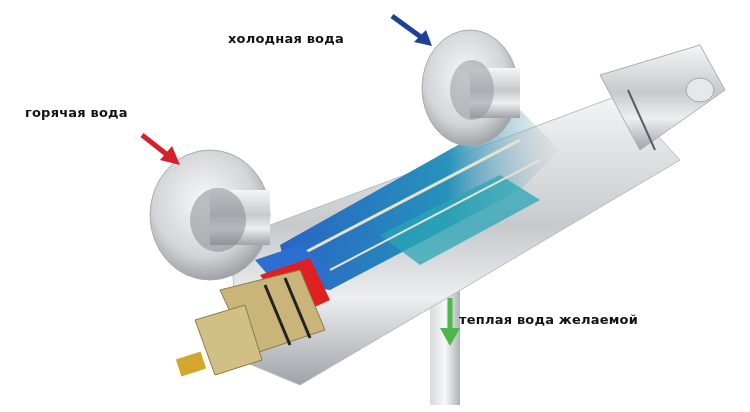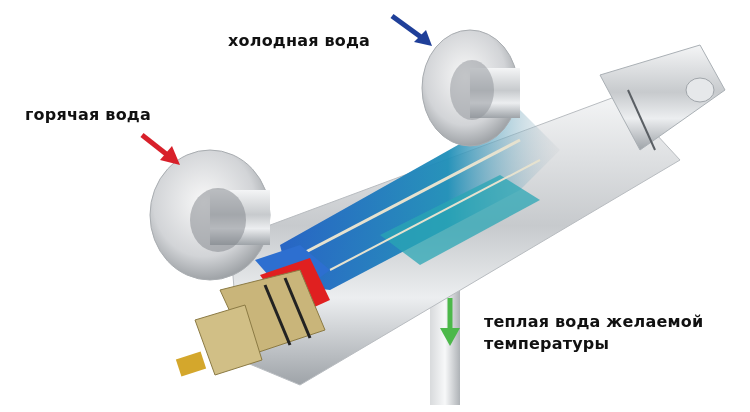--- a/index.html
+++ b/index.html
@@ -1,21 +1,21 @@
 <!DOCTYPE html>
 <html><head>
 <meta charset="utf-8">
 <style>
   html, body { margin:0; padding:0; background:#ffffff; }
   body { width:750px; height:412px; position:relative; overflow:hidden;
          font-family:"DejaVu Sans", "Liberation Sans", sans-serif; }
-  .label { position:absolute; font-weight:bold; color:#111111; font-size:16px; letter-spacing:0.2px; line-height:1.35; }
+  .label { position:absolute; font-weight:bold; color:#111111; font-size:13px; letter-spacing:0.2px; line-height:1.35; }
   #lbl-cold { left:228px; top:30px; }
   #lbl-hot  { left:25px;  top:104px; }
-  #lbl-warm { left:484px; top:311px; }
+  #lbl-warm { left:459px; top:311px; }
   #diagram { position:absolute; left:0; top:0; }
 </style>
 </head>
 <body>
 
 <svg id="diagram" width="750" height="412" viewBox="0 0 750 412">
   <defs>
     <linearGradient id="chromeV" x1="0" y1="0" x2="0" y2="1">
       <stop offset="0" stop-color="#f4f5f6"></stop>
       <stop offset="0.45" stop-color="#c7cacd"></stop>
@@ -91,14 +91,13 @@
   <g>
     <line x1="450" y1="298" x2="450" y2="330" stroke="#4cb84a" stroke-width="5"></line>
     <polygon points="440,328 460,328 450,346" fill="#4cb84a"></polygon>
   </g>
 </svg>
 
 <div class="label" id="lbl-cold">холодная вода</div>
 <div class="label" id="lbl-hot">горячая вода</div>
 <div class="label" id="lbl-warm">
   <div>теплая вода желаемой</div>
-  <div>температуры</div>
 </div>
 
 </body></html>

